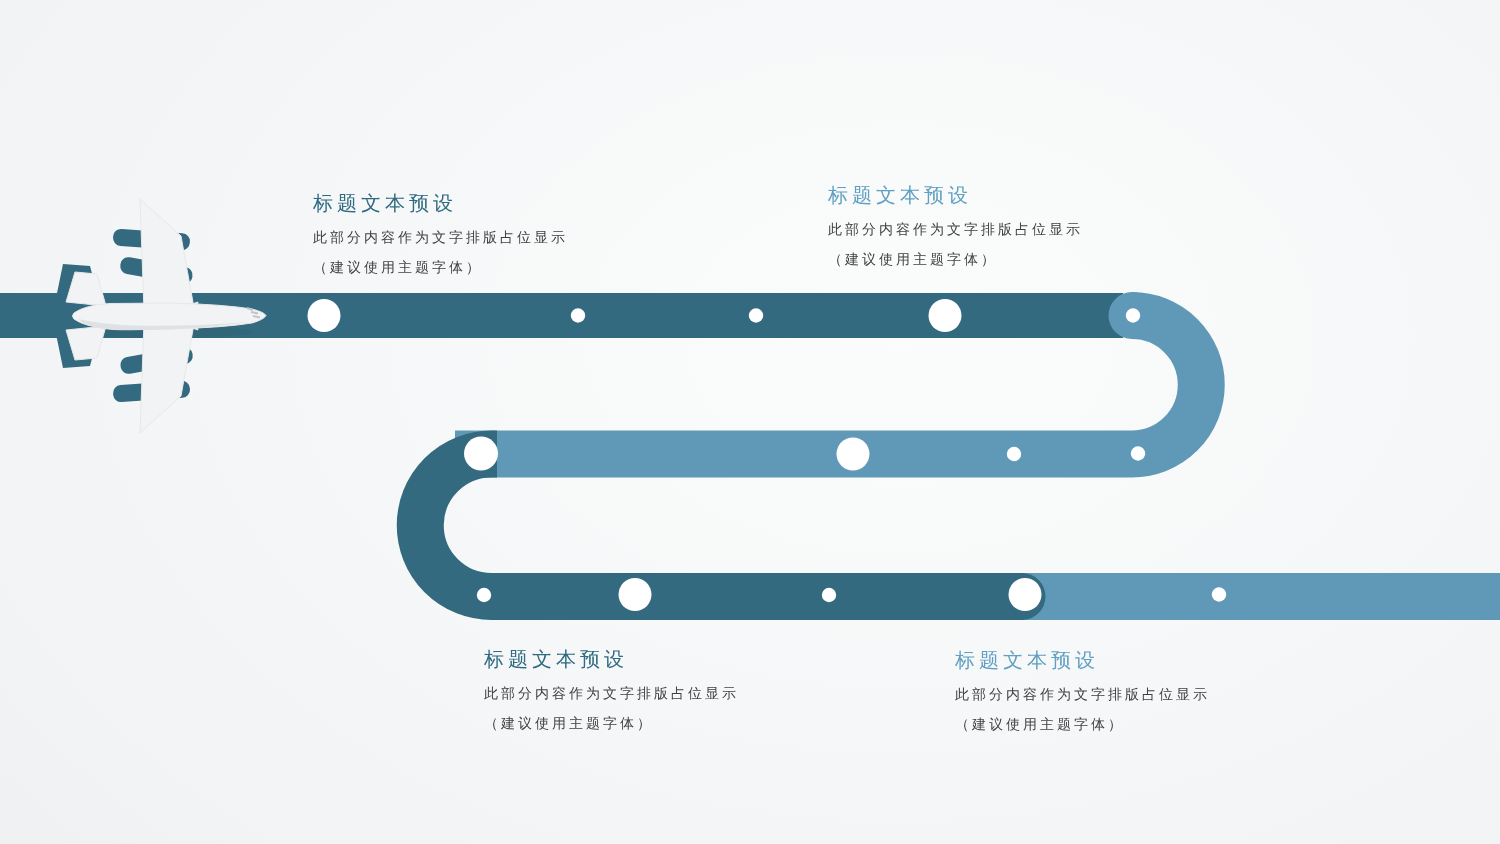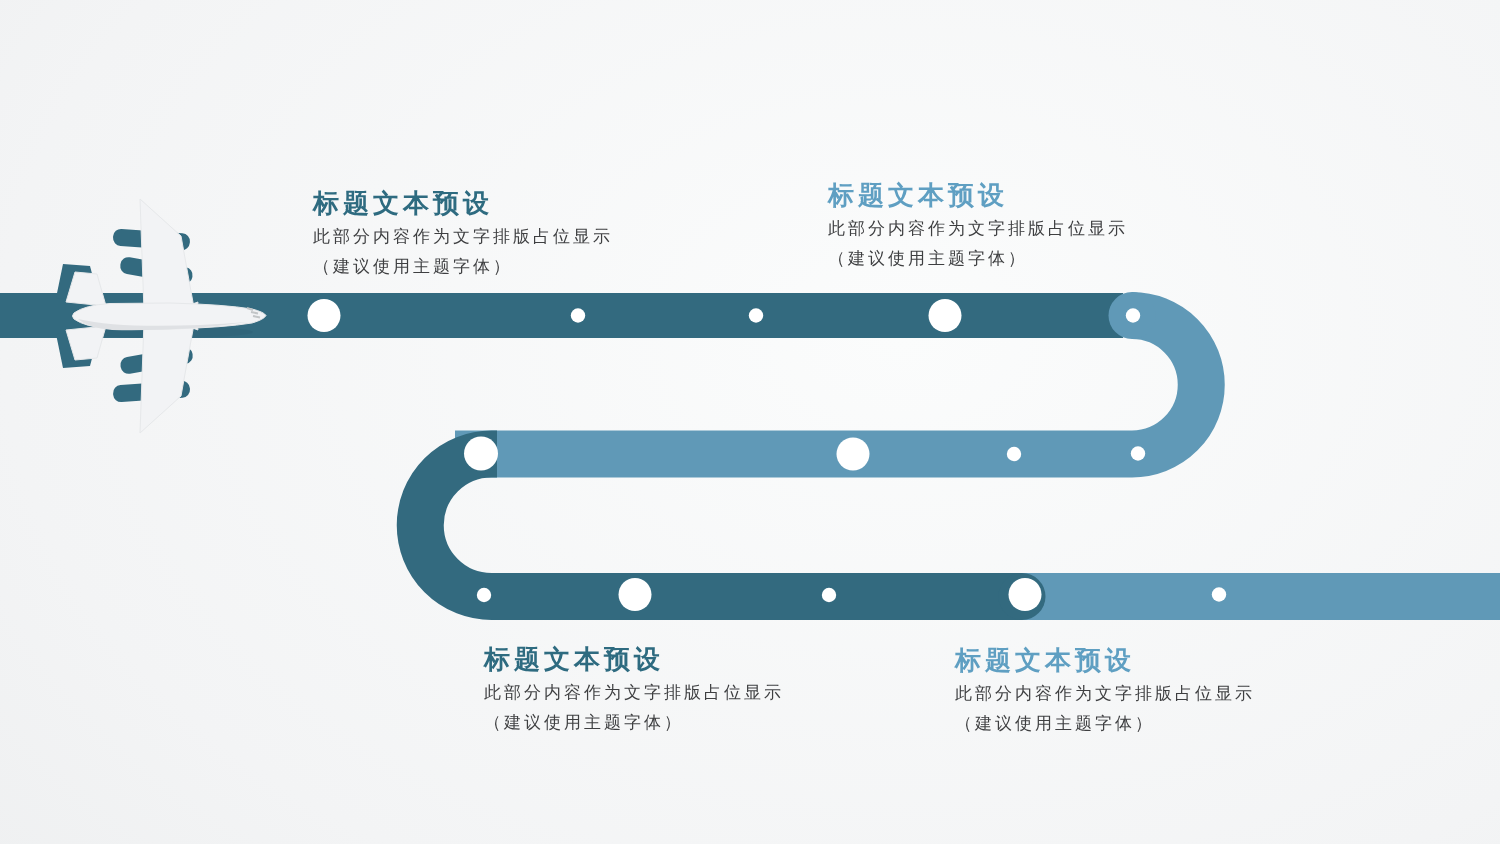--- a/index.html
+++ b/index.html
@@ -12,27 +12,27 @@
   }
   .route-svg{position:absolute;left:0;top:0;}
   .fill-teal{fill:var(--dark-teal);}
   .fill-light{fill:var(--light-blue);}
   .stroke-teal{stroke:var(--dark-teal);fill:none;}
   .stroke-light{stroke:var(--light-blue);fill:none;}
   .plane-white{fill:var(--plane-white);stroke:#e6e8ea;stroke-width:1;}
   .plane-shade{fill:var(--plane-shade);}
   .text-block{position:absolute;white-space:nowrap;}
   .text-block .title{
-    font-size:26px;font-weight:bold;line-height:22px;letter-spacing:4px;
+    font-size:20px;font-weight:normal;line-height:22px;letter-spacing:4px;
   }
   .title-dark{color:var(--title-dark);}
   .title-light{color:var(--title-light);}
   .text-block .body{
     margin-top:8px;color:var(--body-text);
-    font-size:17px;line-height:30px;letter-spacing:3px;
+    font-size:14px;line-height:30px;letter-spacing:3px;
   }
 </style>
 </head>
 <body>
 
 <div class="slide">
 
   <svg class="route-svg" width="1500" height="844" viewBox="0 0 1500 844">
 
     <path d="M 1002 596.5 H 1500" class="stroke-light" stroke-width="47"></path>

